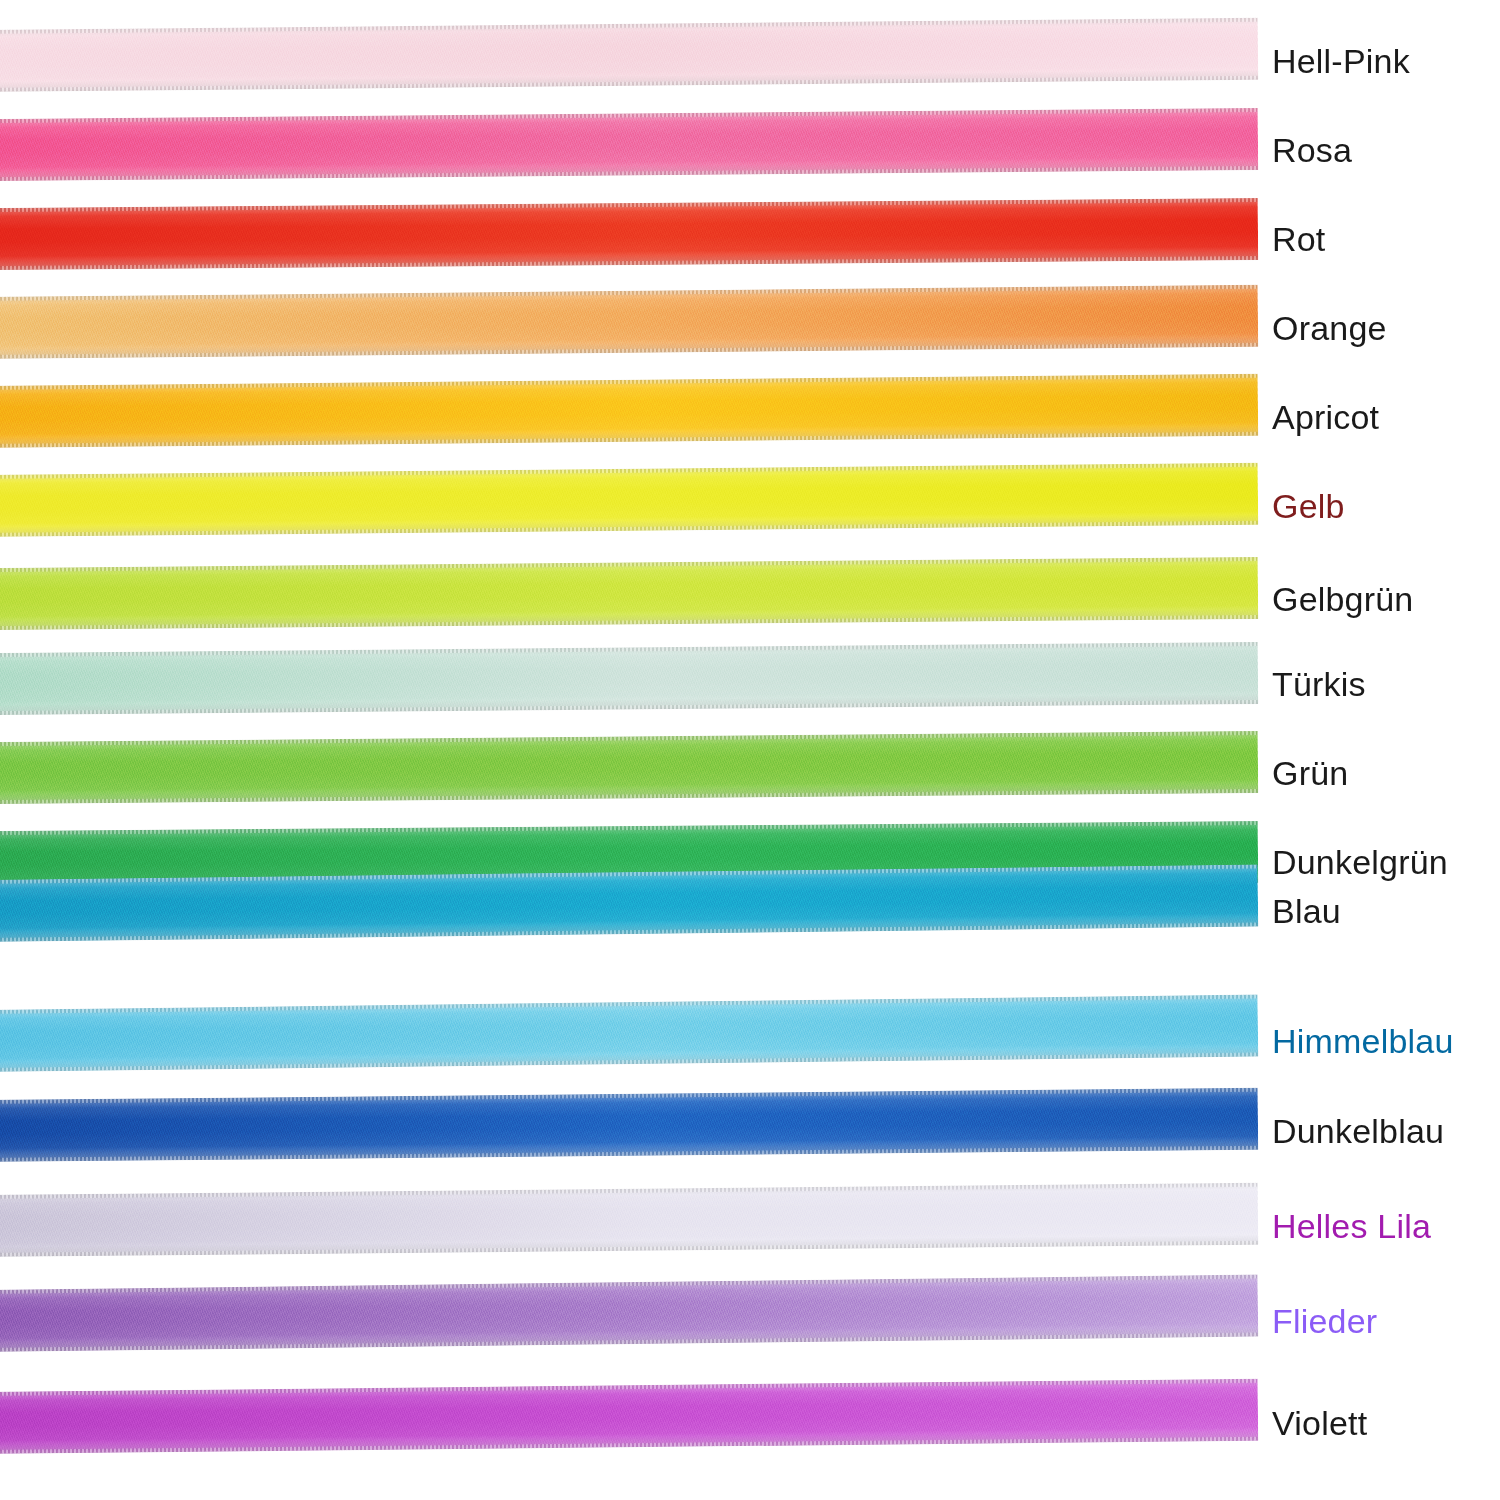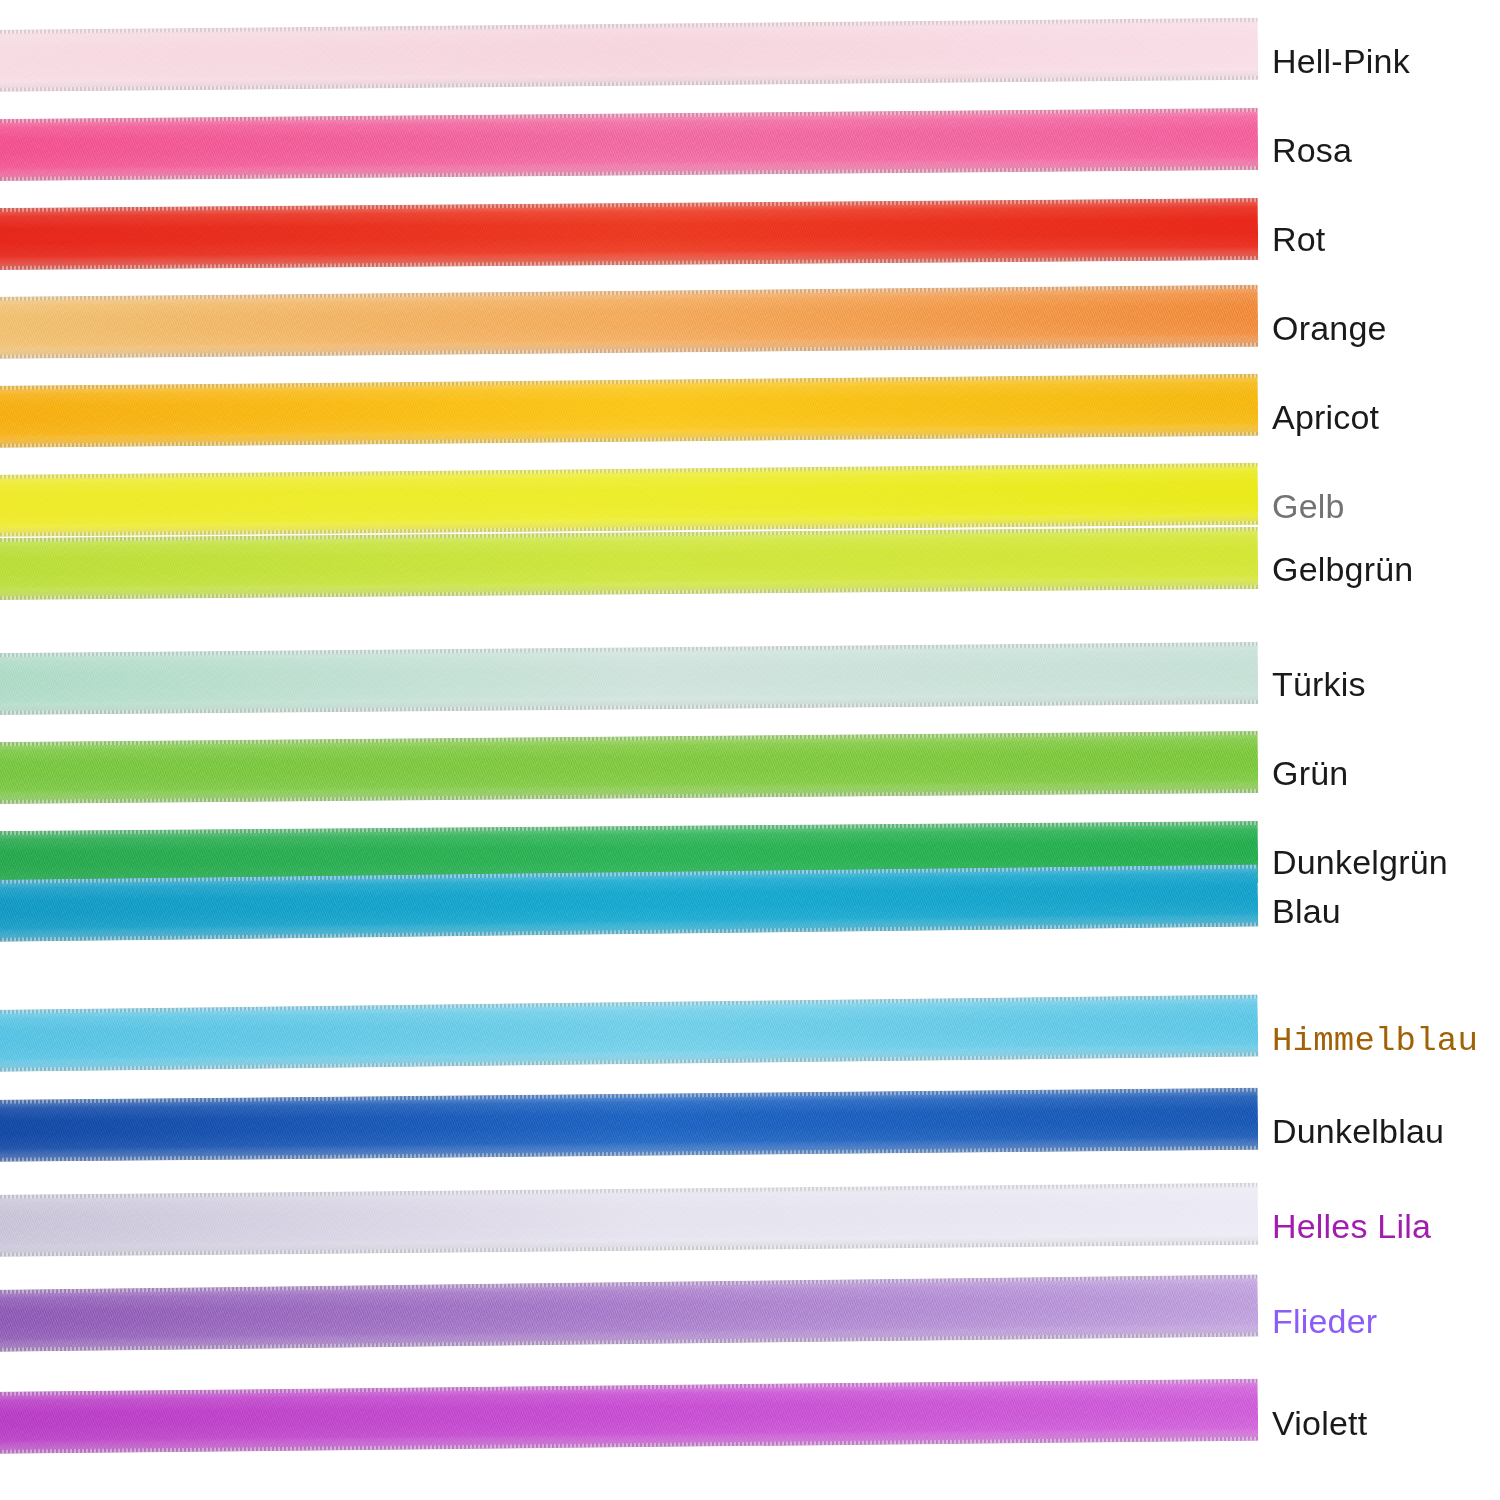--- a/index.html
+++ b/index.html
@@ -161,23 +161,23 @@
     </div>
     <div class="row" style="top: 461px;">
       <div class="ribbon" style="transform: rotate(-0.55deg);">
         <div class="base" style="background: linear-gradient(to right, rgb(238, 234, 42) 0%, rgb(237, 237, 44) 52%, rgb(234, 234, 28) 100%);"></div>
         <div class="weave"></div>
         <div class="sheen"></div>
         <div class="shade"></div>
         <div class="edge-t"></div>
         <div class="edge-b"></div>
       </div>
-      <div class="label" style="color: #737373; text-align: center;">Gelb</div>
-    </div>
-    <div class="row" style="top: 524px;">
+      <div class="label" style="color: #7f1d1d; text-align: center;">Gelb</div>
+    </div>
+    <div class="row" style="top: 554px;">
       <div class="ribbon" style="transform: rotate(-0.5deg);">
         <div class="base" style="background: linear-gradient(to right, rgb(185, 221, 58) 0%, rgb(207, 230, 63) 52%, rgb(212, 230, 54) 100%);"></div>
         <div class="weave"></div>
         <div class="sheen"></div>
         <div class="shade"></div>
         <div class="edge-t"></div>
         <div class="edge-b"></div>
       </div>
       <div class="label" style="color: rgb(26, 26, 26);">Gelbgrün</div>
     </div>
@@ -227,21 +227,21 @@
     </div>
     <div class="row" style="top: 996px;">
       <div class="ribbon" style="transform: rotate(-0.7deg);">
         <div class="base" style="background: linear-gradient(to right, rgb(87, 194, 227) 0%, rgb(114, 207, 233) 52%, rgb(95, 199, 230) 100%);"></div>
         <div class="weave"></div>
         <div class="sheen"></div>
         <div class="shade"></div>
         <div class="edge-t"></div>
         <div class="edge-b"></div>
       </div>
-      <div class="label" style="color: #a16207; font-family: Liberation Mono, monospace;">Himmelblau</div>
+      <div class="label" style="color: #0369a1;">Himmelblau</div>
     </div>
     <div class="row" style="top: 1086px;">
       <div class="ribbon" style="transform: rotate(-0.55deg);">
         <div class="base" style="background: linear-gradient(to right, rgb(22, 73, 164) 0%, rgb(32, 100, 194) 52%, rgb(27, 88, 180) 100%);"></div>
         <div class="weave"></div>
         <div class="sheen"></div>
         <div class="shade"></div>
         <div class="edge-t"></div>
         <div class="edge-b"></div>
       </div>

